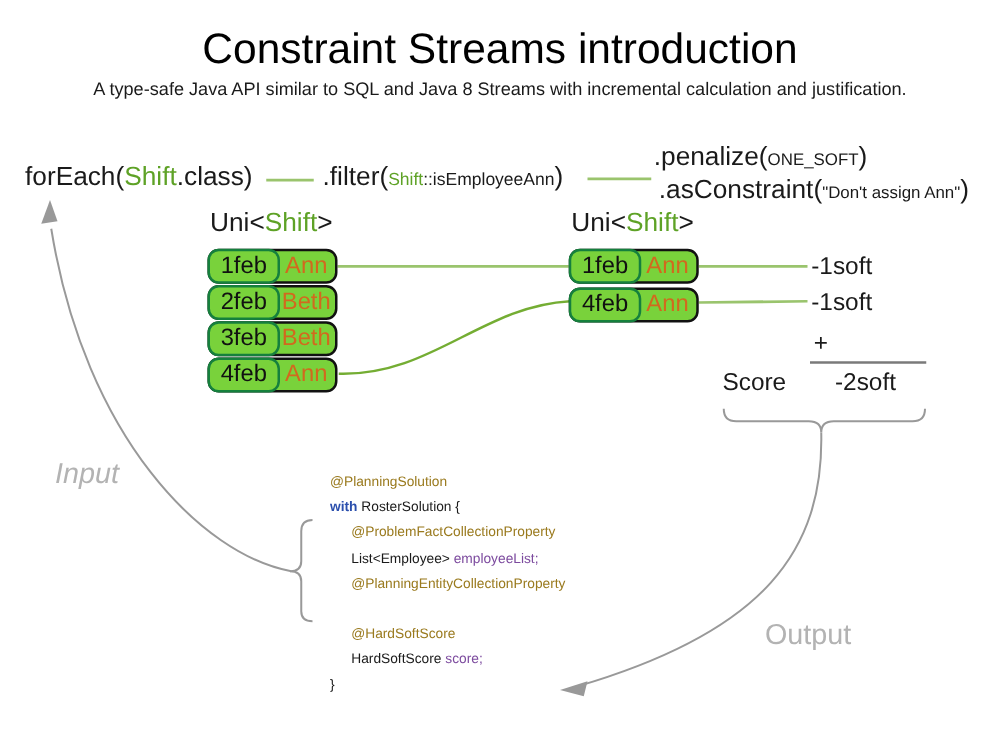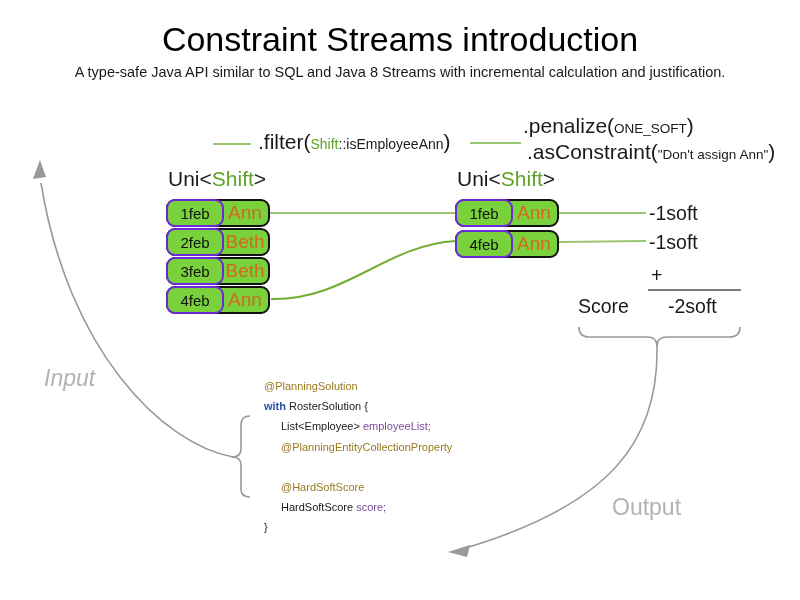--- a/index.html
+++ b/index.html
@@ -11,23 +11,23 @@
   .expr{font-size:21px;color:#1a1a1a;}
   .expr .small{font-size:14px;}
   .expr .tiny{font-size:13.5px;}
   .green{color:var(--green-text);}
   .uni-label{font-size:21px;color:#1a1a1a;}
   #left-rows{left:166px;top:199px;}
   #right-rows{left:455px;top:199px;}
   #right-rows .shift-row{margin-bottom:3px;}
   .shift-row{width:104px;height:28px;margin-bottom:1px;background:var(--box-fill);
     border:2px solid #111;border-radius:9px;box-sizing:border-box;display:flex;align-items:center;}
-  .date-cell{height:28px;width:58px;margin:-2px;border:2px solid #6d28d9;border-radius:9px;
+  .date-cell{height:28px;width:58px;margin:-2px;border:2px solid #15803d;border-radius:9px;
     background:var(--box-fill);box-sizing:border-box;display:flex;align-items:center;
-    justify-content:center;font-size:15px;color:#111;}
+    justify-content:center;font-size:19px;color:#111;}
   .name-cell{flex:1;text-align:center;font-size:19px;color:var(--employee-text);}
   .score-txt{font-size:19.5px;color:#1a1a1a;}
   .gray-label{font-size:23px;color:var(--label-gray);}
   #code-block{left:264px;top:376px;font-size:11px;line-height:20.2px;color:#1a1a1a;}
   .code-line{white-space:pre;}
   .c-ann{color:var(--annotation);}
   .c-kw{color:var(--keyword);font-weight:bold;}
   .c-pl{color:#1a1a1a;}
   .c-field{color:var(--field);}
   .c-type{color:var(--green-text);}
@@ -55,20 +55,21 @@
     <path class="gray-curve" d="M657,346 C659,440 612,505 462,549"></path>
     <polygon class="gray-fill" points="448,552 470,545 467,557"></polygon>
     <path class="gray-curve" d="M233,457 C162,444 68,350 41,183"></path>
     <polygon class="gray-fill" points="40,160 33,179 46,177"></polygon>
     <path class="gray-curve" d="M250,416 Q241,416 241,425 L241,449 Q241,457 232,457 Q241,457 241,465 L241,489 Q241,497 250,497"></path>
   </svg>
 
   <div id="title" class="abs">Constraint Streams introduction</div>
   <div id="subtitle" class="abs">A type-safe Java API similar to SQL and Java 8 Streams with incremental calculation and justification.</div>
 
+  <div class="abs expr" style="left:20px;top:130px;"><span>forEach(</span><span class="green">Shift</span><span>.class)</span></div>
 
   <div class="abs expr" style="left:258px;top:130px;"><span>.filter(</span><span class="small green">Shift</span><span class="small">::isEmployeeAnn</span><span>)</span></div>
 
   <div class="abs expr" style="left:523px;top:114px;"><span>.penalize(</span><span class="tiny">ONE_SOFT</span><span>)</span></div>
 
   <div class="abs expr" style="left:527px;top:140px;"><span>.asConstraint(</span><span class="tiny">"Don't assign Ann"</span><span>)</span></div>
 
   <div class="abs uni-label" style="left:168px;top:167px;"><span>Uni&lt;</span><span class="green">Shift</span><span>&gt;</span></div>
 
   <div class="abs uni-label" style="left:457px;top:167px;"><span>Uni&lt;</span><span class="green">Shift</span><span>&gt;</span></div>
@@ -107,20 +108,21 @@
   <div class="abs score-txt" style="left:651px;top:264px;">+</div>
   <div class="abs score-txt" style="left:578px;top:295px;">Score</div>
   <div class="abs score-txt" style="left:668px;top:295px;">-2soft</div>
 
   <div class="abs gray-label" style="left:44px;top:365px;font-style:italic;">Input</div>
   <div class="abs gray-label" style="left:612px;top:494px;">Output</div>
 
   <div id="code-block" class="abs">
       <div class="code-line" style="padding-left: 0px;"><span class="c-ann">@PlanningSolution</span></div>
       <div class="code-line" style="padding-left: 0px;"><span class="c-kw">with</span><span class="c-pl"> RosterSolution {</span></div>
+      <div class="code-line" style="padding-left: 17px;"><span class="c-ann">@ProblemFactCollectionProperty</span></div>
       <div class="code-line" style="padding-left: 17px;"><span class="c-pl">List&lt;Employee&gt; </span><span class="c-field">employeeList;</span></div>
       <div class="code-line" style="padding-left: 17px;"><span class="c-ann">@PlanningEntityCollectionProperty</span></div>
       <div class="code-line" style="padding-left: 17px;">&nbsp;</div>
       <div class="code-line" style="padding-left: 17px;"><span class="c-ann">@HardSoftScore</span></div>
       <div class="code-line" style="padding-left: 17px;"><span class="c-pl">HardSoftScore </span><span class="c-field">score;</span></div>
       <div class="code-line" style="padding-left: 0px;"><span class="c-pl">}</span></div>
     </div>
 
 </div>
 

